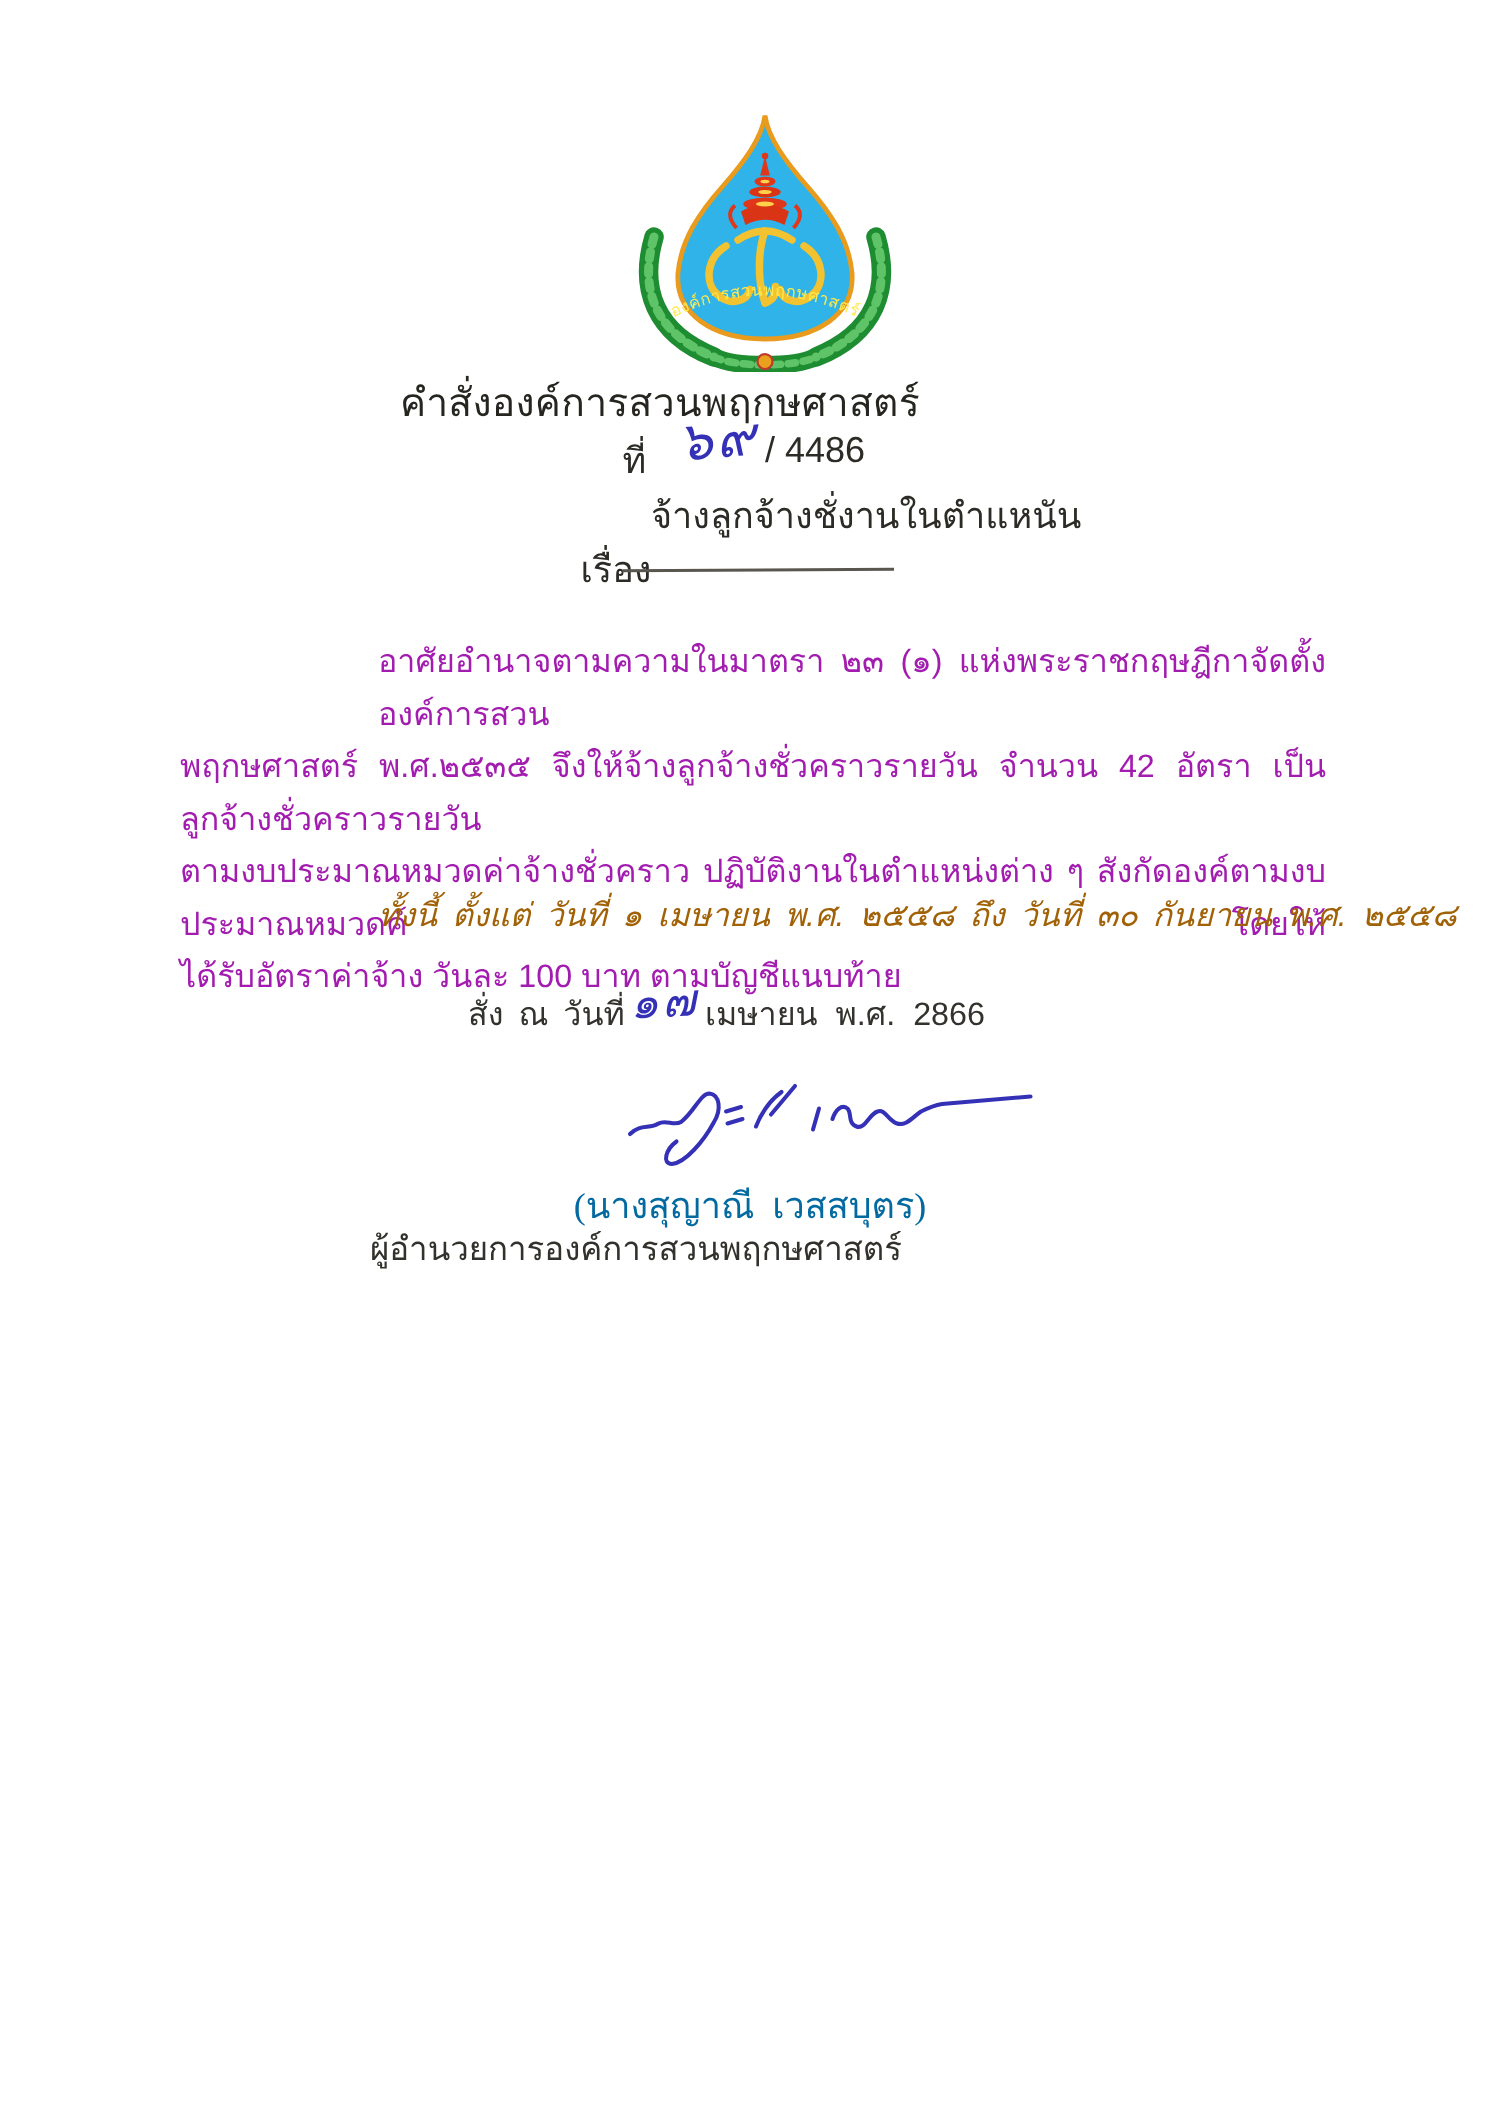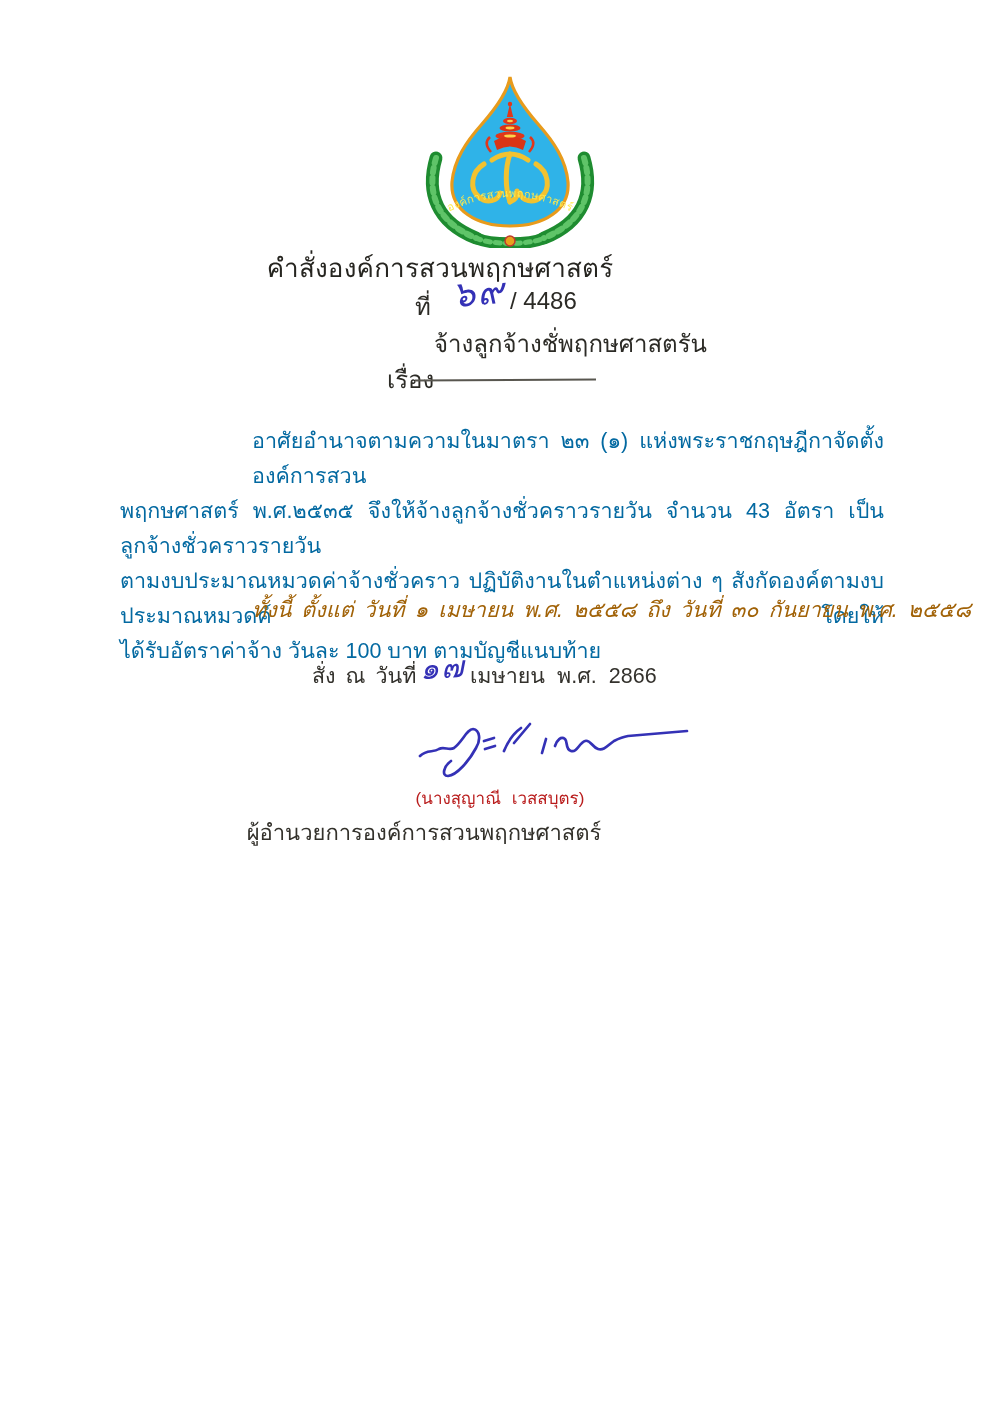--- a/index.html
+++ b/index.html
@@ -31,36 +31,36 @@
   }
   .hand.small { font-size: 30px; transform: rotate(-3deg); }
 
   .divider {
     position: absolute; left: 415px; top: 379px; width: 181px; height: 2px;
     background: #58564f; transform: rotate(-0.35deg);
   }
 
   .para {
     position: absolute; left: 120px; top: 424px; width: 764px;
-    font-size: 21.5px; line-height: 35px; color: #0369a1;
+    font-size: 21.5px; line-height: 35px; color: #a21caf;
   }
   .para .line { width: 764px; }
   .para .just { text-align: justify; text-align-last: justify; }
   .para .indent { padding-left: 132px; width: 632px; }
 
   .effective {
     position: absolute; left: 252px; top: 592px;
     font-size: 21.5px; color: #a16207; word-spacing: 4px; white-space: nowrap; font-style: italic;
   }
 
   .sig-svg { position: absolute; left: 400px; top: 712px; width: 300px; height: 80px; }
 
   .sig-name {
     position: absolute; top: 784px; left: 0; width: 1000px;
-    text-align: center; font-size: 17px; color: #b91c1c; word-spacing: 6px;
+    text-align: center; font-size: 24px; color: #0369a1; word-spacing: 6px; font-family: Liberation Serif, serif;
   }
   .sig-pos {
     position: absolute; top: 815px; left: 0; width: 848px;
     text-align: center; font-size: 22px; color: #33312b;
   }
 </style>
 </head>
 <body>
 
 <div class="page">
@@ -107,27 +107,27 @@
     </g>
   </svg>
 
   <div class="doc-title">คำสั่งองค์การสวนพฤกษศาสตร์</div>
 
   <span class="abs h24" style="left:415px; top:287px;">ที่</span>
   <span class="abs hand" style="left:452px; top:264px;">๖๙</span>
   <span class="abs h24" style="left:510px; top:287px;">/ 4486</span>
 
   <span class="abs h24" style="left:387px; top:324px;margin-top:36px;">เรื่อง</span>
-  <span class="abs h24" style="left:434px; top:324px;">จ้างลูกจ้างชั่พฤกษศาสตรัน</span>
+  <span class="abs h24" style="left:434px; top:324px;">จ้างลูกจ้างชั่งานในตำแหนัน</span>
 
   <div class="divider"></div>
 
   <div class="para">
     <div class="line just indent">อาศัยอำนาจตามความในมาตรา ๒๓ (๑) แห่งพระราชกฤษฎีกาจัดตั้งองค์การสวน</div>
-    <div class="line just">พฤกษศาสตร์ พ.ศ.๒๕๓๕ จึงให้จ้างลูกจ้างชั่วคราวรายวัน จำนวน 43 อัตรา เป็นลูกจ้างชั่วคราวรายวัน</div>
+    <div class="line just">พฤกษศาสตร์ พ.ศ.๒๕๓๕ จึงให้จ้างลูกจ้างชั่วคราวรายวัน จำนวน 42 อัตรา เป็นลูกจ้างชั่วคราวรายวัน</div>
     <div class="line just">ตามงบประมาณหมวดค่าจ้างชั่วคราว ปฏิบัติงานในตำแหน่งต่าง ๆ สังกัดองค์ตามงบประมาณหมวดค์ โดยให้</div>
     <div class="line">ได้รับอัตราค่าจ้าง  วันละ  100  บาท  ตามบัญชีแนบท้าย</div>
   </div>
 
   <div class="effective">ทั้งนี้  ตั้งแต่  วันที่  ๑  เมษายน  พ.ศ.  ๒๕๕๘  ถึง  วันที่   ๓๐  กันยายน  พ.ศ.  ๒๕๕๘</div>
 
   <span class="abs" style="left:312px; top:658px; font-size:21.5px; word-spacing:4px;">สั่ง ณ วันที่</span>
   <span class="abs hand small" style="left:420px; top:644px;">๑๗</span>
   <span class="abs" style="left:470px; top:658px; font-size:21.5px; word-spacing:6px;">เมษายน  พ.ศ.   2866</span>
 

